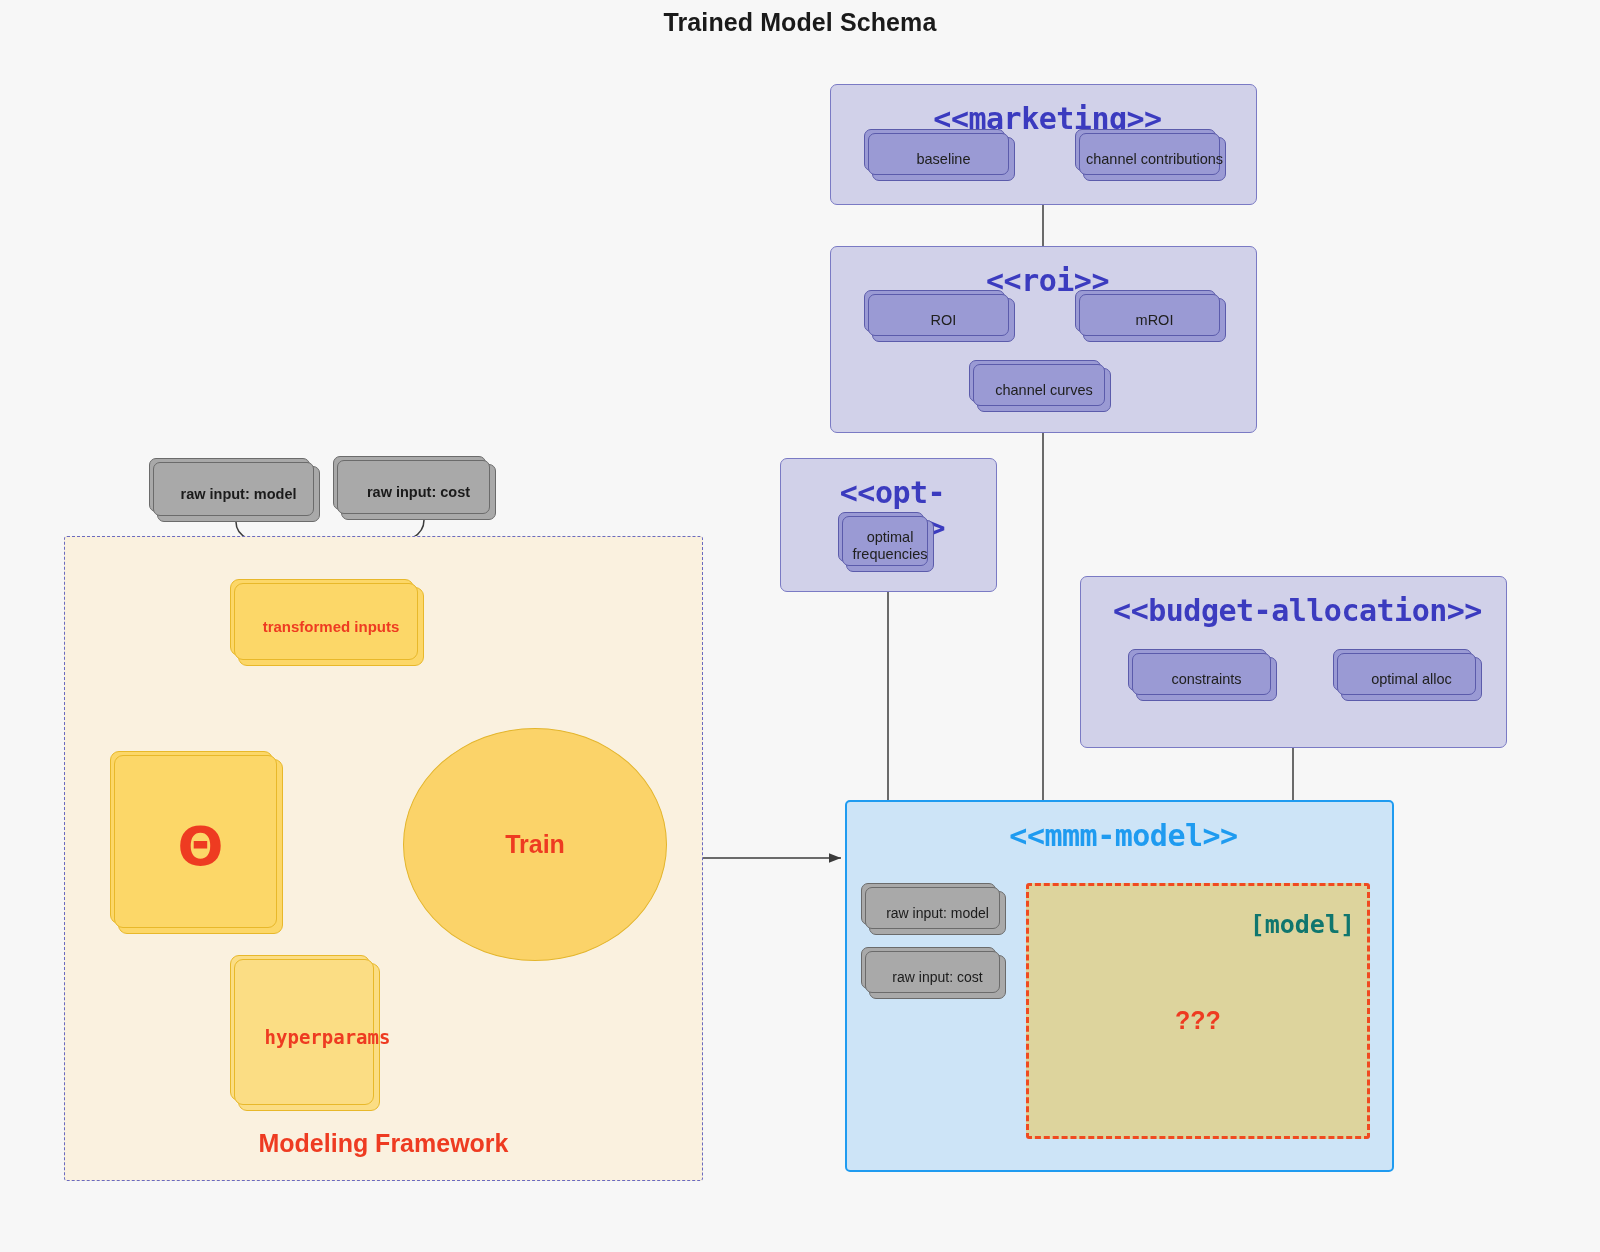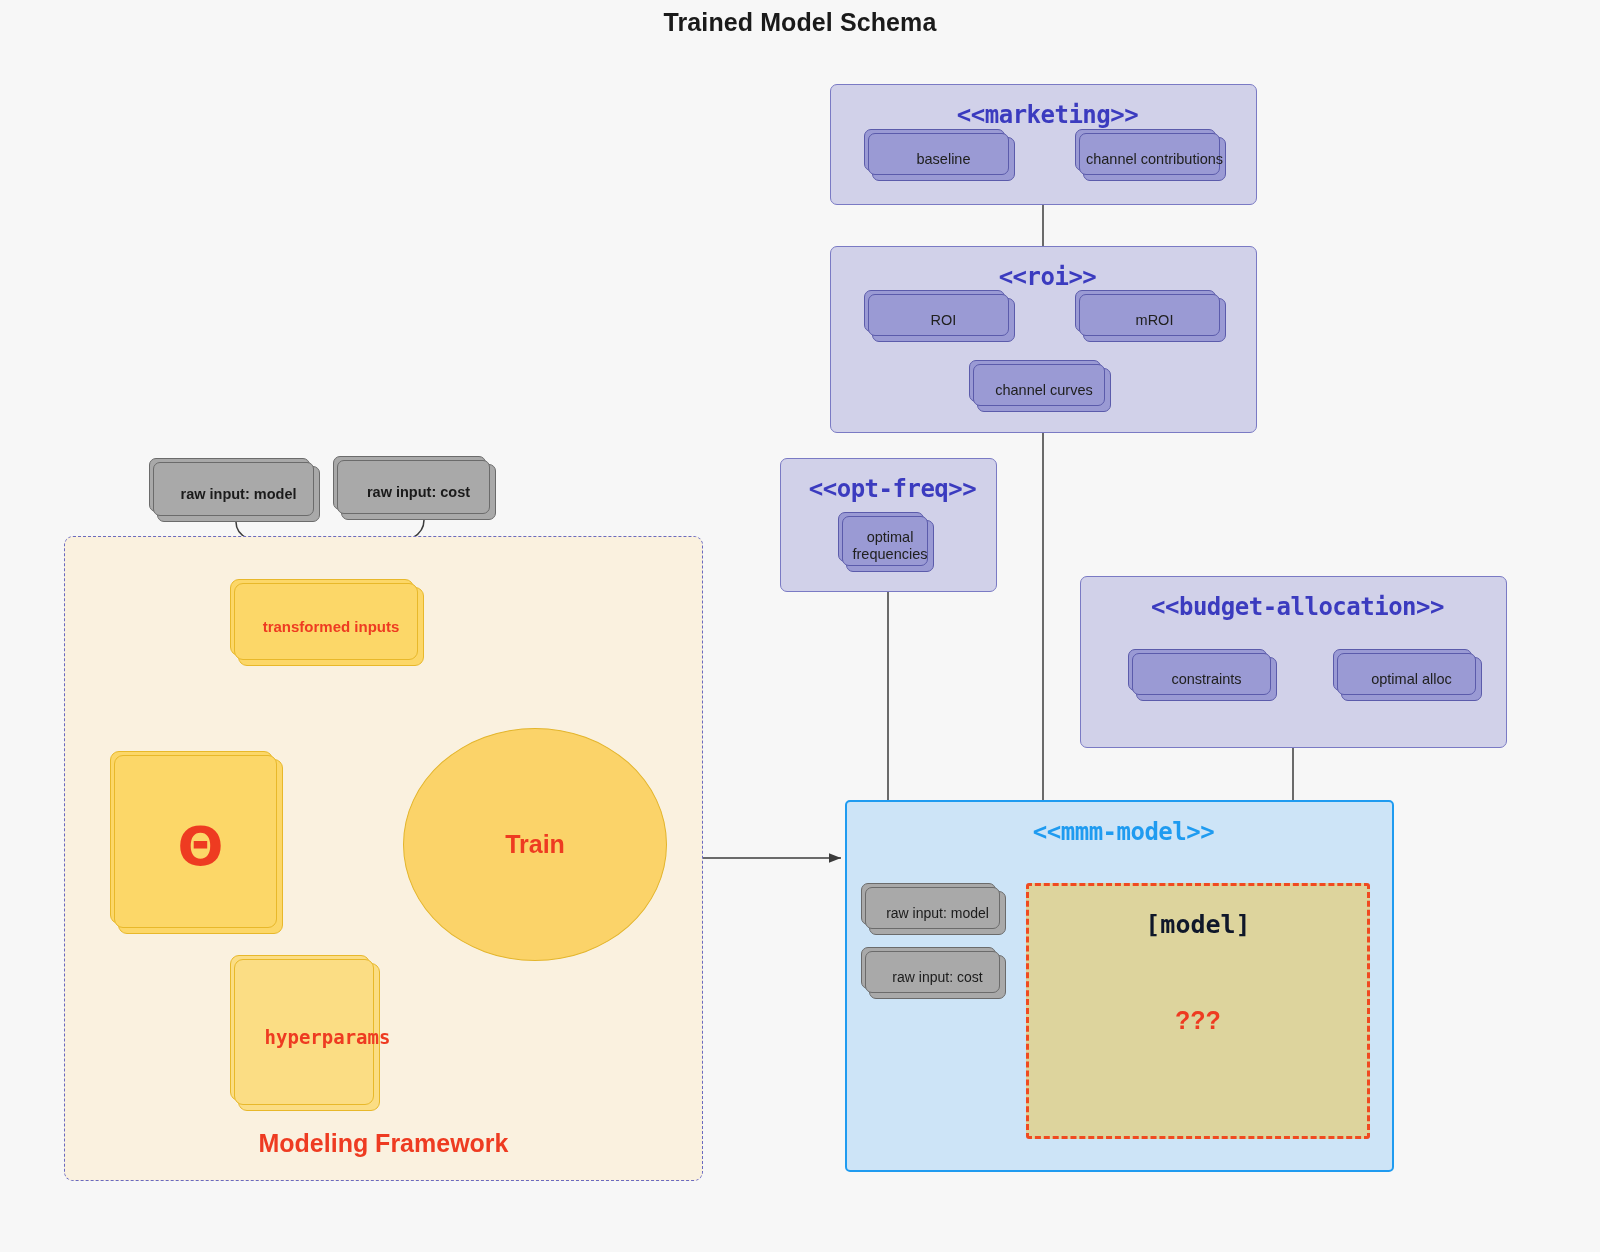--- a/index.html
+++ b/index.html
@@ -72,21 +72,21 @@
     border: 1.6px solid #7a7ac4;
     border-radius: 7px;
     z-index: 2;
   }
   .group-title {
     position: absolute;
     left: 8px; right: 0;
     top: 16px;
     text-align: center;
     font-family: "DejaVu Sans Mono", "Liberation Mono", monospace;
-    font-size: 24px;
+    font-size: 30px;
     font-weight: bold;
     color: #3b3bbf;
     letter-spacing: -0.5px;
   }
 
   
   .n-purple {
     background: #9a9ad4;
     border: 1.6px solid #5b5bab;
     border-radius: 7px;
@@ -120,21 +120,21 @@
     border-radius: 5px;
   }
   .group-blue .group-title { color: #1f9bf0; }
 
   
   .framework {
     position: absolute;
     box-sizing: border-box;
     background: #faf1df;
     border: 1.7px dashed #6a6ac0;
-    border-radius: 9px;
+    border-radius: 3px;
     z-index: 2;
   }
   .framework-label {
     position: absolute;
     left: 0; right: 0;
     bottom: 22px;
     text-align: center;
     font-size: 25px;
     font-weight: bold;
     color: #ee3b21;
@@ -160,27 +160,27 @@
   .model-box {
     position: absolute;
     box-sizing: border-box;
     background: #ddd49d;
     border: 3px dashed #f04a20;
     border-radius: 3px;
     z-index: 4;
   }
   .model-box .mb-title {
     position: absolute;
-    left: 0; right: 0;
+    left: 0; right: 12px;
     top: 24px;
-    text-align: center;
+    text-align: right;
     font-family: "DejaVu Sans Mono", "Liberation Mono", monospace;
     font-size: 25px;
     font-weight: bold;
-    color: #0f172a;
+    color: #0f766e;
   }
   .model-box .mb-body {
     position: absolute;
     left: 0; right: 0;
     top: 120px;
     text-align: center;
     font-size: 25px;
     font-weight: bold;
     color: #ee3b21;
   }

